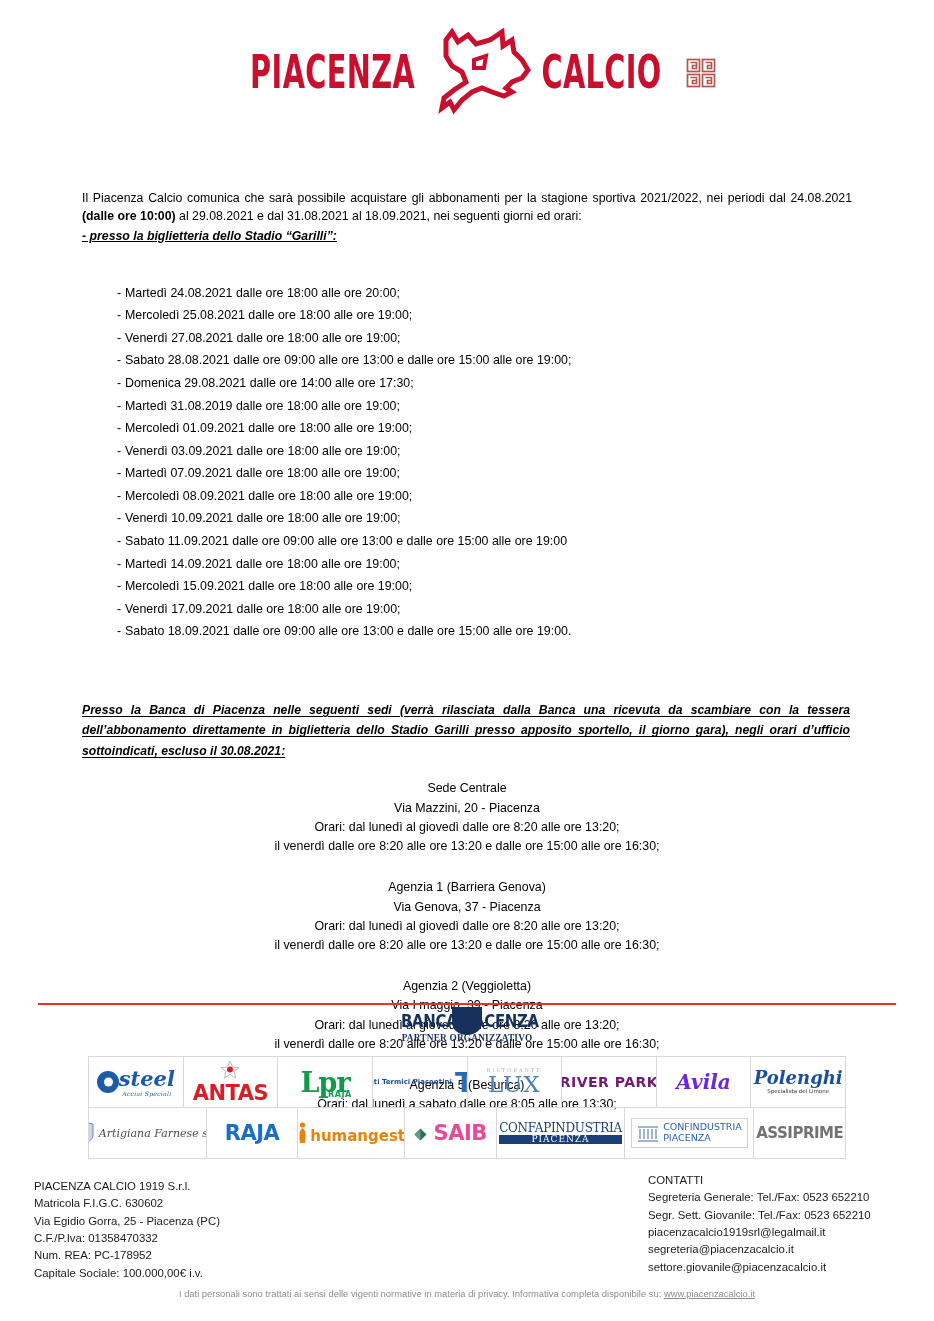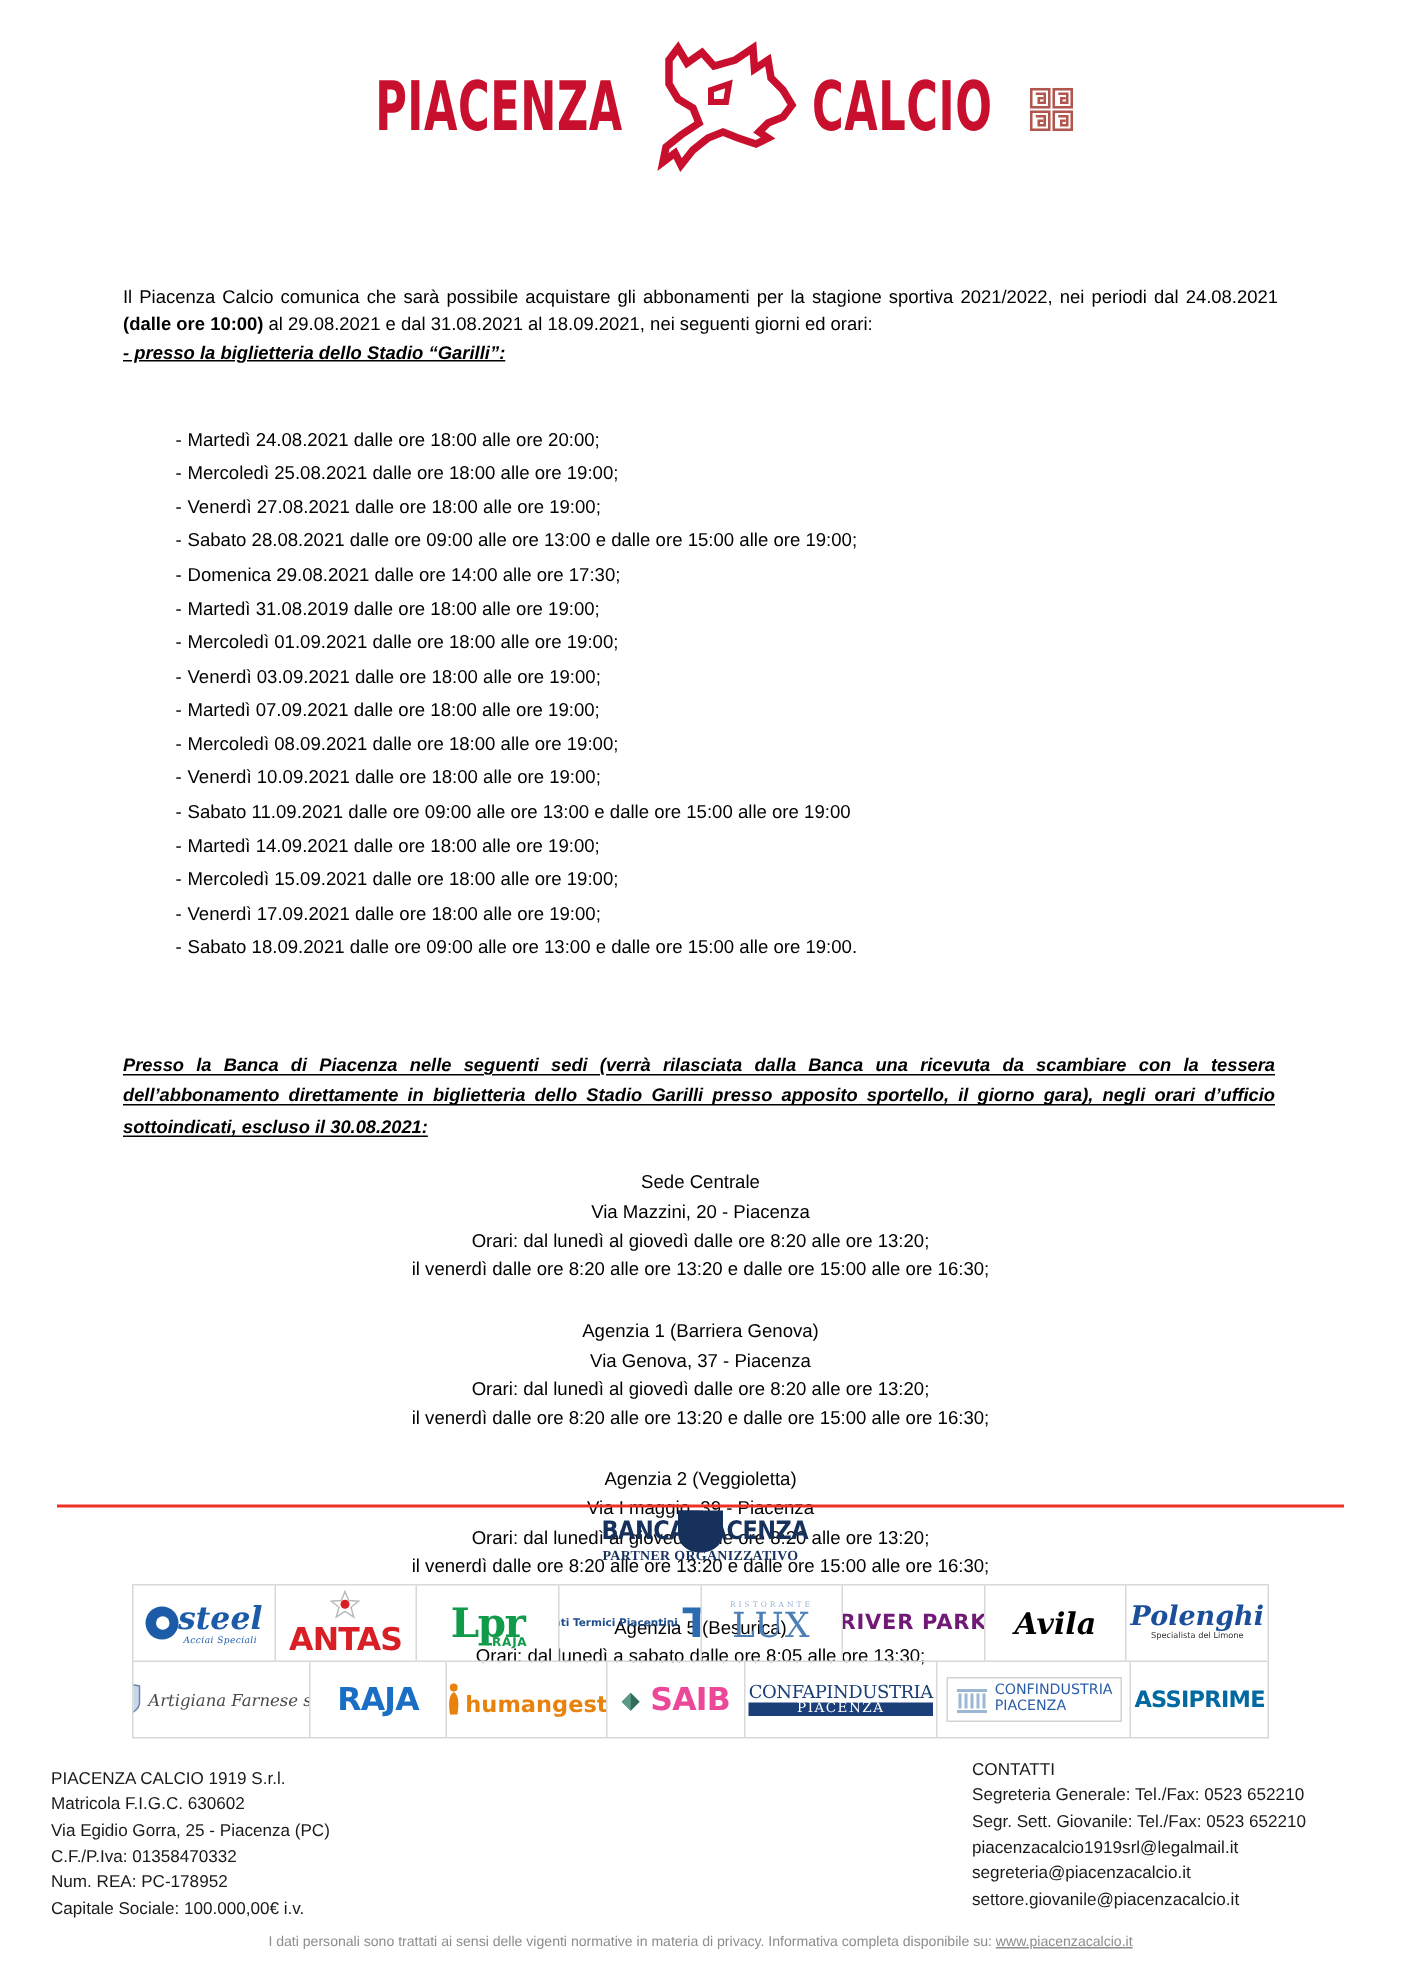--- a/index.html
+++ b/index.html
@@ -192,34 +192,34 @@
   .m-steel .sub { display:block; font-size:6px; font-style:italic; font-weight:400; letter-spacing:0.3px; margin-top:2px; color:#1c5ba8;}
   .m-antas { font-family:"DejaVu Sans",sans-serif; font-weight:700; font-size:21px; color:#d81f26; letter-spacing:-0.5px; display:flex; align-items:center; gap:3px;flex-direction:column;}
   .m-lpr { font-family:"DejaVu Serif",serif; font-weight:700; font-size:27px; color:#0f9b4a; letter-spacing:-1px; position:relative;}
   .m-lpr .fr { position:absolute; right:-2px; bottom:-3px; font-family:"DejaVu Sans",sans-serif; font-size:8px; color:#0f9b4a; letter-spacing:0.5px;}
   .m-ttp { display:flex; align-items:center; gap:3px; }
   .m-ttp .lbl { font-family:"DejaVu Sans",sans-serif; font-weight:700; font-size:7px; color:#1f4e8c; line-height:1.25; text-align:right;}
   .m-ttp .big { font-family:"DejaVu Sans",sans-serif; font-weight:700; font-size:27px; color:#2b6cb0; letter-spacing:-2px;}
   .m-lux { font-family:"DejaVu Serif",serif; font-size:23px; color:#4b7fb5; letter-spacing:1px;}
   .m-lux .tiny { display:block; font-size:5px; letter-spacing:2px; color:#9bb7d4;}
   .m-river { font-family:"DejaVu Sans",sans-serif; font-weight:700; font-size:14px; color:#701a75; line-height:1.0; letter-spacing:0.5px;}
-  .m-avila { font-family:"DejaVu Serif",serif; font-style:italic; font-weight:700; font-size:20px; color:#000000;}
+  .m-avila { font-family:"DejaVu Serif",serif; font-style:italic; font-weight:700; font-size:20px; color:#6d28d9;}
   .m-poleng { font-family:"DejaVu Serif",serif; font-style:italic; font-weight:700; font-size:18px; color:#1b4f9c;}
   .m-poleng .tiny { display:block; font-family:"DejaVu Sans",sans-serif; font-style:normal; font-weight:400; font-size:5.5px; color:#333; margin-top:2px;}
   .m-artigiana { display:flex; align-items:center; gap:4px; }
   .m-artigiana .nm { font-family:"DejaVu Serif",serif; font-style:italic; font-size:11px; color:#4a4a4a;}
   .m-raja { font-family:"DejaVu Sans",sans-serif; font-weight:700; font-size:21px; color:#1a6fc4; letter-spacing:-0.5px;}
   .m-human { display:flex; align-items:flex-end; gap:2px;}
   .m-human .h1 { font-family:"DejaVu Sans",sans-serif; font-weight:700; font-size:15px; color:#e8820c;}
   .m-saib { font-family:"DejaVu Sans",sans-serif; font-weight:700; font-size:21px; color:#ec4899; letter-spacing:-0.5px;}
   .m-confap { font-family:"DejaVu Serif",serif; font-size:12px; color:#1b3f78; letter-spacing:-0.3px;}
   .m-confap .bar { display:block; background:#1b3f78; color:#fff; font-size:9px; letter-spacing:1px; margin-top:1px;}
   .m-confind { display:flex; align-items:center; gap:4px; border:1px solid #d3d3d3; padding:3px 5px;}
   .m-confind .tx { font-family:"DejaVu Sans",sans-serif; font-size:9.5px; color:#2b5ea8; line-height:1.15; text-align:left;}
-  .m-assip { font-family:"DejaVu Sans",sans-serif; font-weight:700; font-size:15px; color:#0369a1; letter-spacing:-0.5px;}
+  .m-assip { font-family:"DejaVu Sans",sans-serif; font-weight:700; font-size:15px; color:#737373; letter-spacing:-0.5px;}
 
   
   .footer-left {
     position: absolute;
     left: 34px;
     top: 1178px;
     font-size: 11.4px;
     line-height: 1.52;
     color: #1a1a1a;
   }

